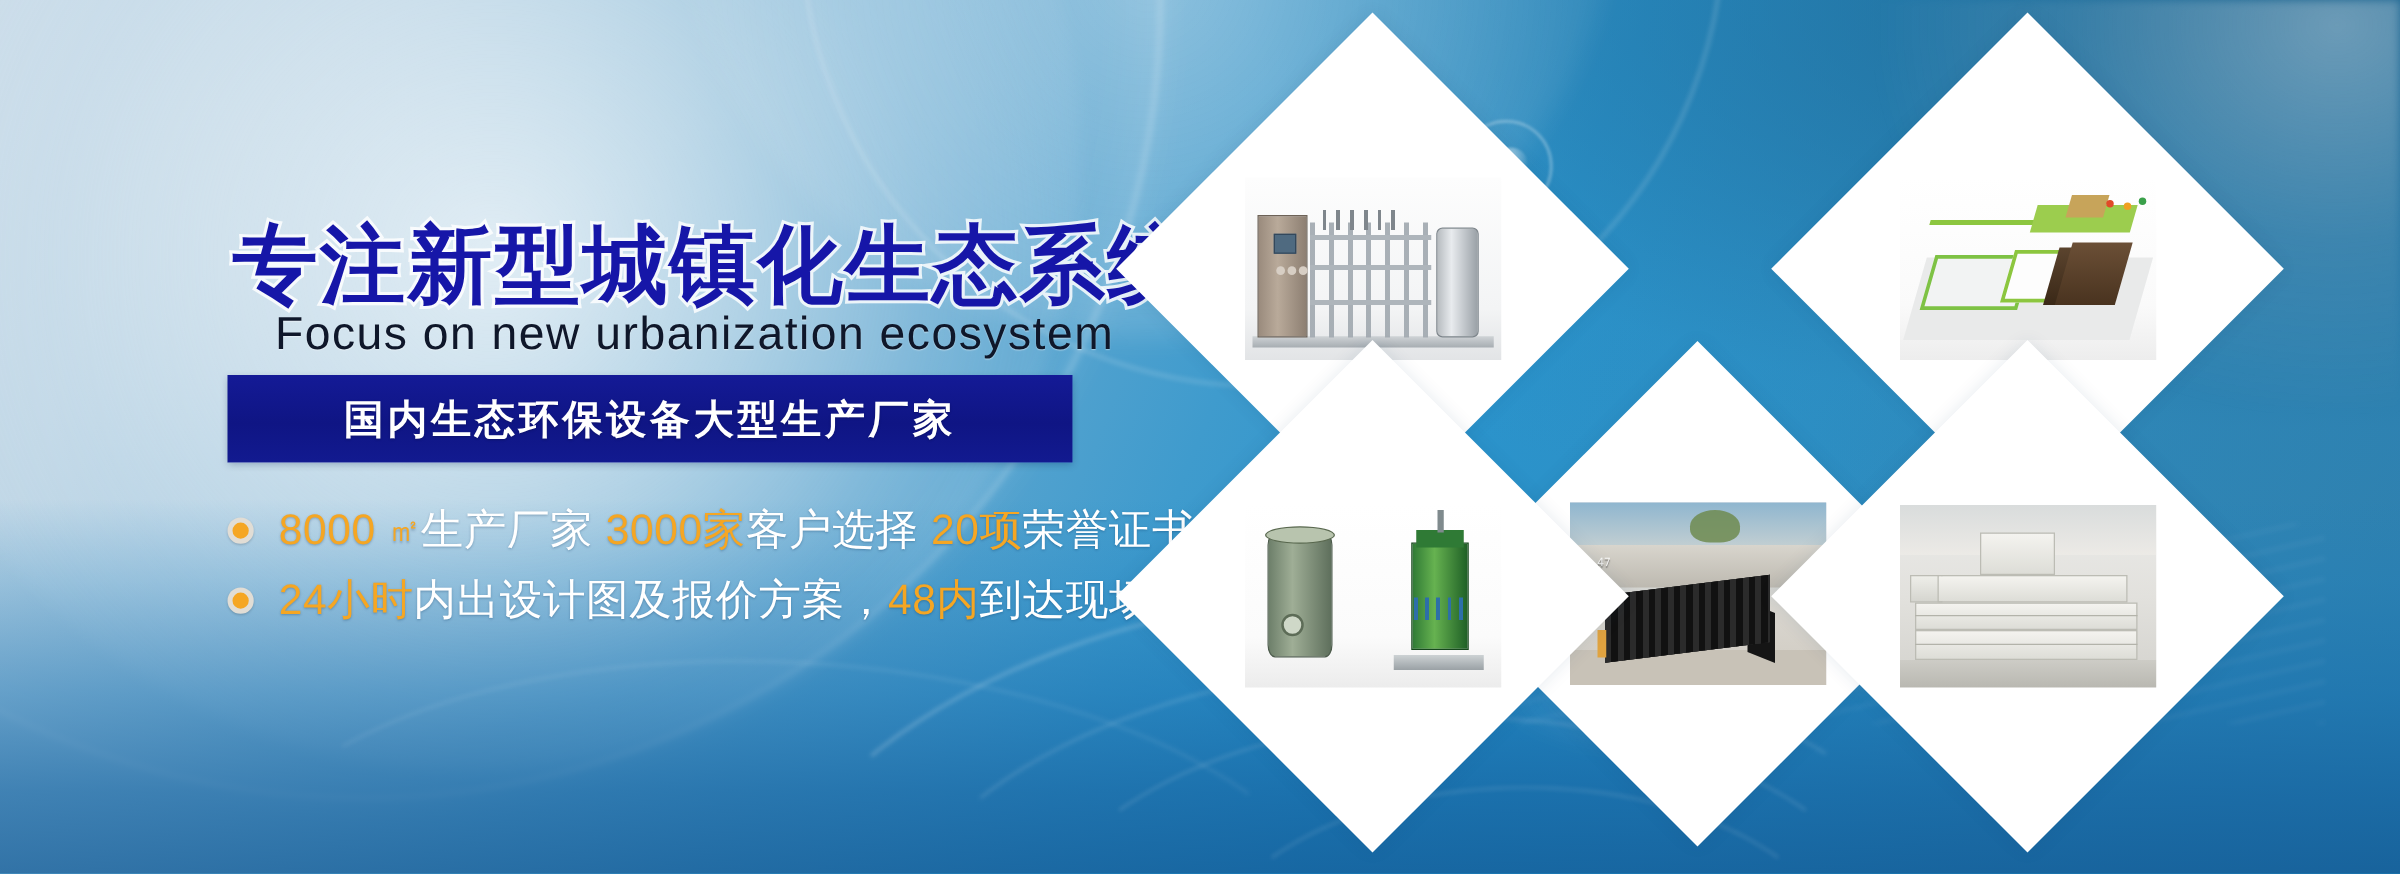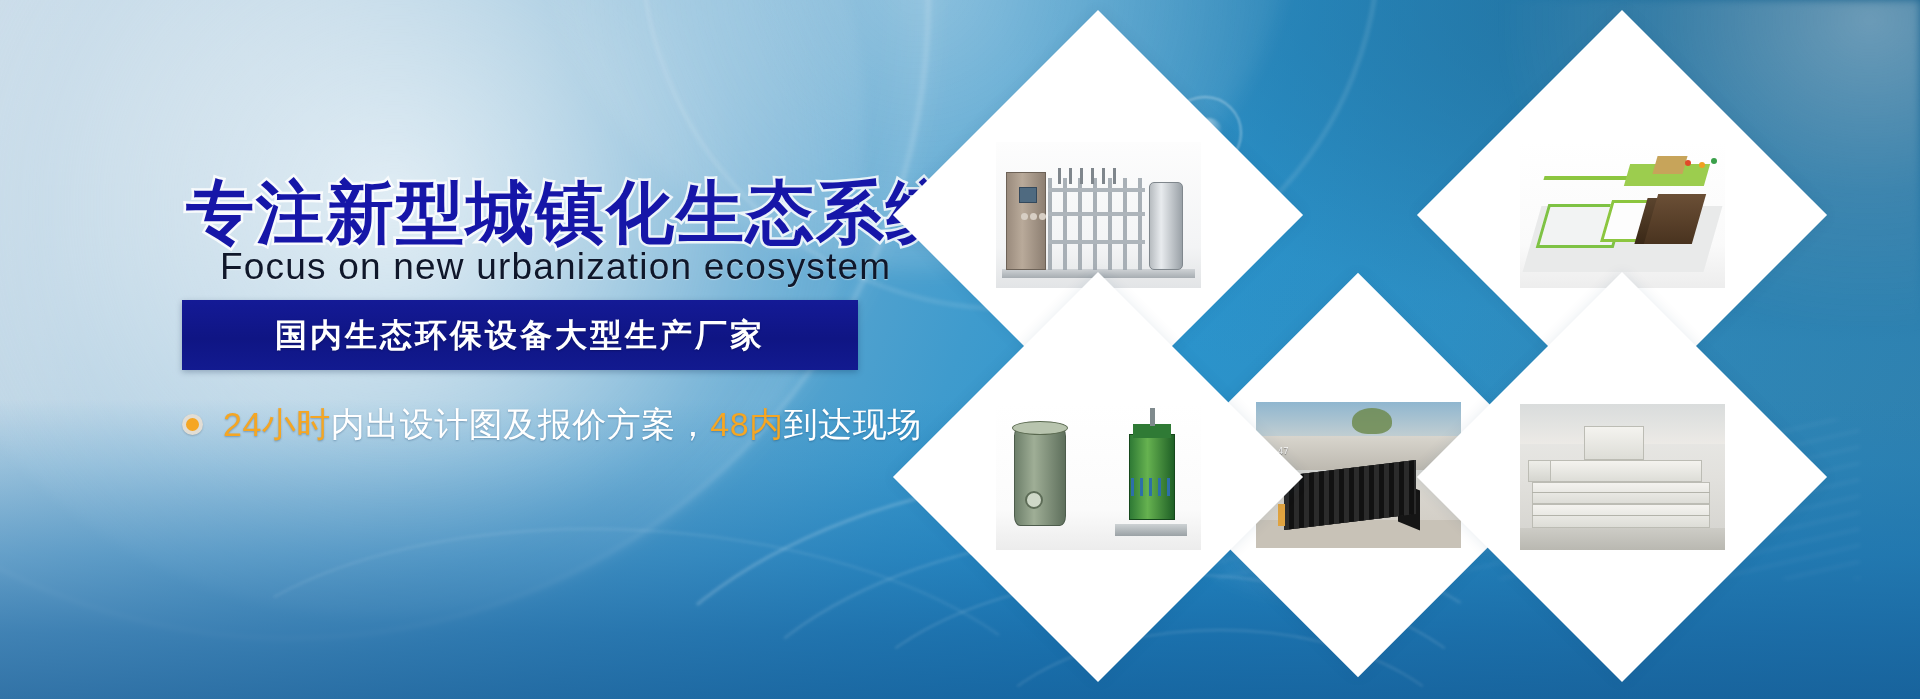--- a/index.html
+++ b/index.html
@@ -318,20 +318,24 @@
     <div class="headline">专注新型城镇化生态系统领域</div>
 
     <div class="subline">Focus on new urbanization ecosystem</div>
 
     <div class="ribbon">
       <span class="ribbon-text">国内生态环保设备大型生产厂家</span>
     </div>
 
     <div class="bullets">
 
+      <div class="bullet-row">
+        <span class="dot"></span>
+        <span class="btext"><span class="hi">8000 </span><span class="hi sqm">㎡</span><span>生产厂家</span><span class="sp"> </span><span class="hi">3000家</span><span>客户选择</span><span class="sp"> </span><span class="hi">20项</span><span>荣誉证书</span></span>
+      </div>
 
       <div class="bullet-row">
         <span class="dot"></span>
         <span class="btext"><span class="hi">24小时</span><span>内出设计图及报价方案，</span><span class="hi">48内</span><span>到达现场</span></span>
       </div>
 
     </div>
   </div>
 
   <div class="diamonds">

